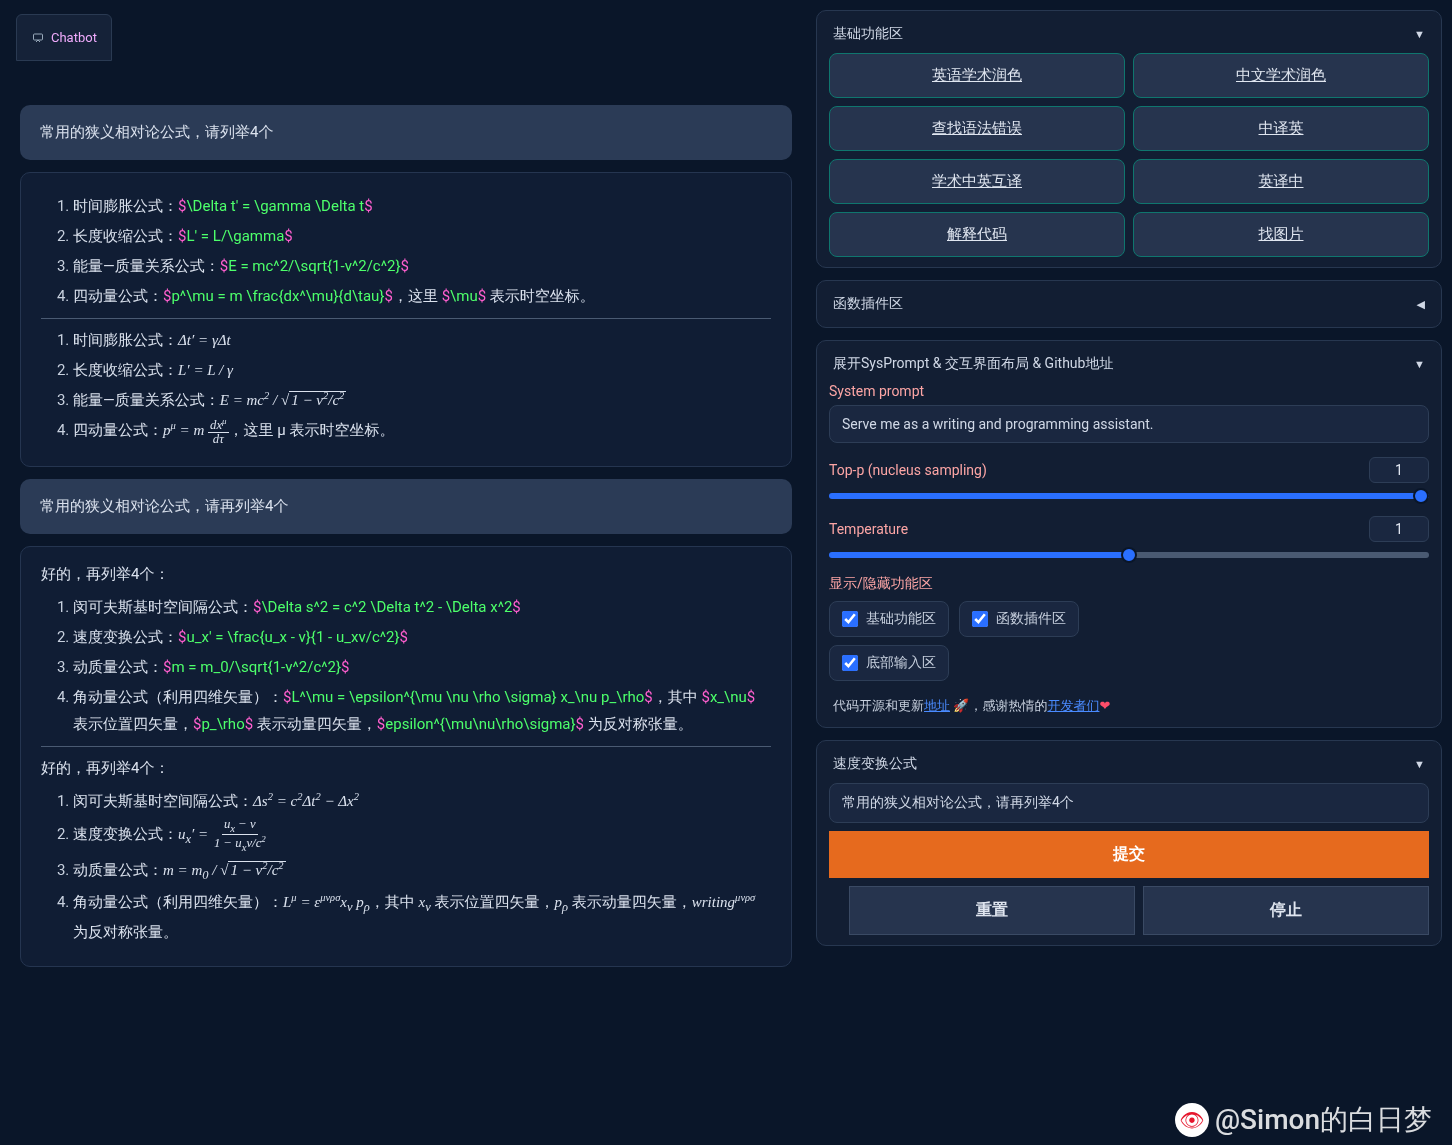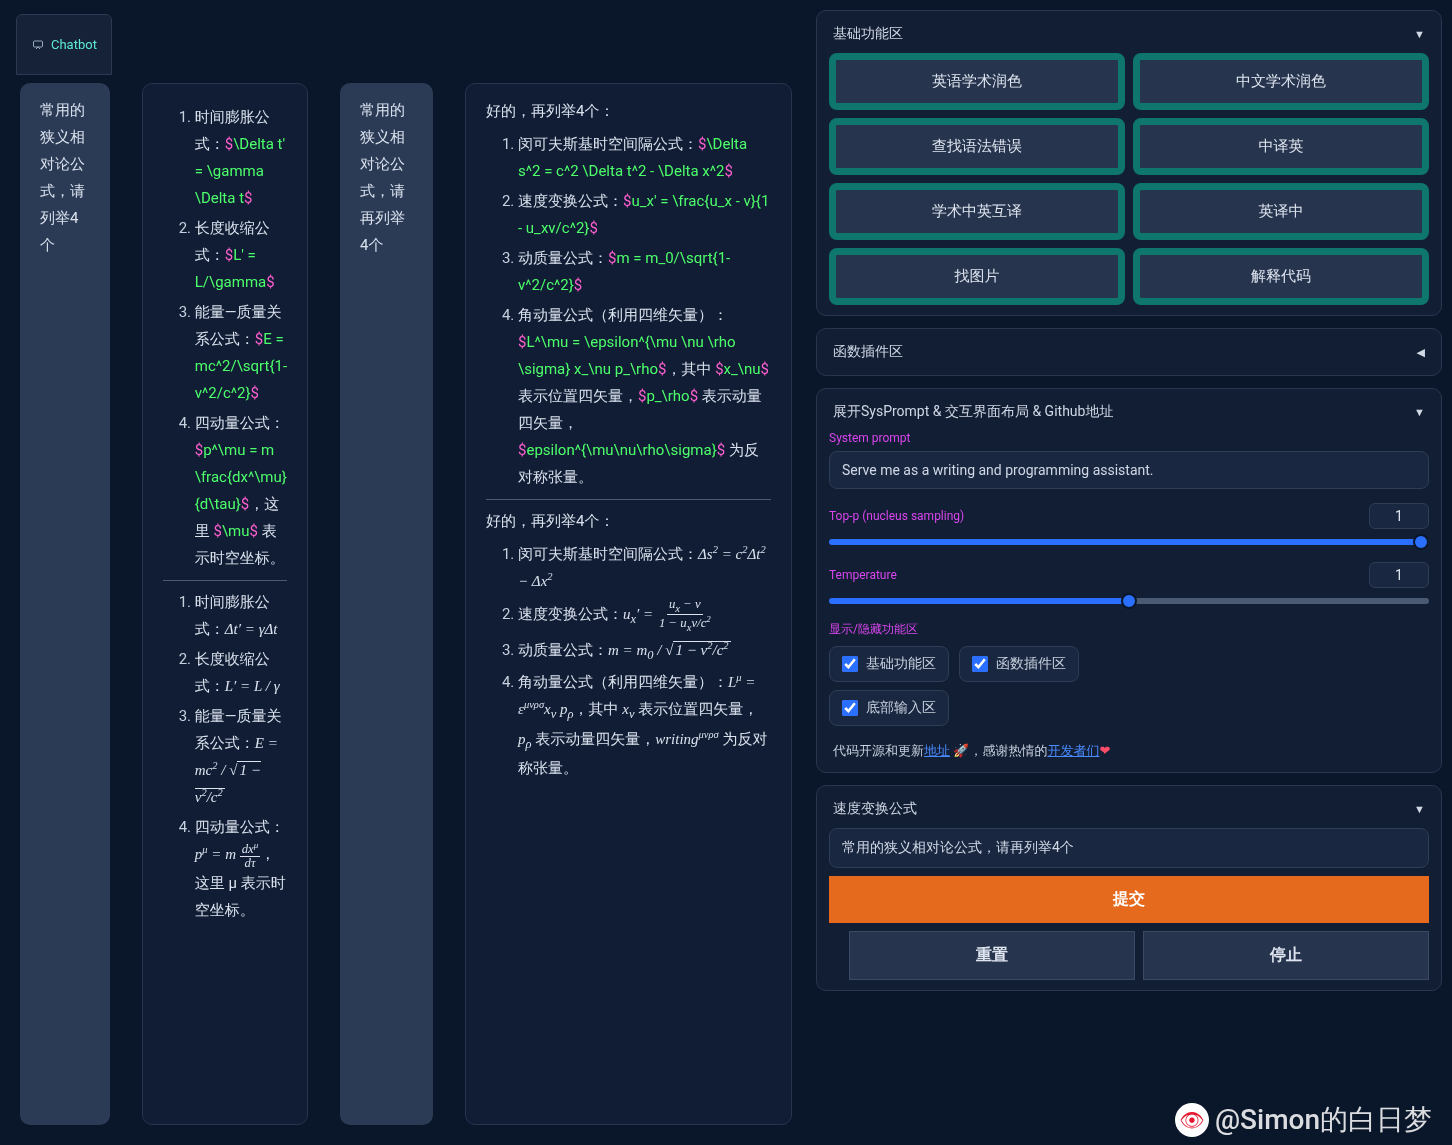--- a/index.html
+++ b/index.html
@@ -15,34 +15,35 @@
   gap: 14px;
   padding: 10px;
 }
 .left-col { flex: 0 0 792px; display: flex; flex-direction: column; }
 .right-col { flex: 1; display: flex; flex-direction: column; gap: 12px; }
 .tab-bar { display: flex; align-items: center; gap: 8px; padding: 4px 0 8px 6px; }
 .tab {
   background: #152238;
   border: 1px solid #2a3a52;
   border-radius: 6px 6px 0 0;
-  padding: 22px 14px;
+  padding: 15px 14px;
   font-size: 13px;
-  color: #5eead4;
+  color: #f0abfc;
   display: inline-flex;
   align-items: center;
   gap: 6px;
 }
 .tab .icon { width: 14px; height: 12px; }
 .chat-area {
   flex: 1;
   display: flex;
-  flex-direction: row;
+  flex-direction: column;
   gap: 12px;
   padding: 0 0 10px 0;
+  margin-top: 36px;
 }
 .msg {
   border-radius: 10px;
   padding: 14px 20px;
   line-height: 1.8;
 }
 .msg.user { background: #2b3b56; margin: 0 10px; }
 .msg.assistant { background: #101d34; border: 1px solid #253550; margin: 0 10px; }
 .msg-plain { color: #dbe2ee; font-size: 15px; }
 
@@ -73,33 +74,34 @@
   justify-content: space-between;
   align-items: center;
   font-size: 14px;
   color: #d0d8e6;
   padding: 4px 4px 10px 4px;
 }
 .tri { color: #d0d8e6; font-size: 11px; }
 .btn-grid { display: grid; grid-template-columns: 1fr 1fr; gap: 8px; }
 .fn-btn {
   background: #26344e;
-  border: 7px solid #0f766e;
+  border: 1px solid #0f766e;
   border-radius: 8px;
   padding: 12px 18px;
   text-align: center;
   color: #e0e6f0;
   font-size: 15px;
   font-weight: 500;
   cursor: pointer;
+  text-decoration: underline;
 }
 .sub-block {
   margin-bottom: 14px;
 }
-.sub-label { font-size: 12px; color: #d946ef; margin-bottom: 6px; }
+.sub-label { font-size: 14px; color: #fca5a5; margin-bottom: 6px; }
 .txt-box {
   background: #1a2740;
   border: 1px solid #2d3d56;
   border-radius: 8px;
   padding: 10px 12px;
   color: #d0d8e6;
   width: 100%;
   font-size: 14px;
 }
 .slider-row { display: flex; align-items: center; gap: 24px; justify-content: space-between; }
@@ -256,22 +258,22 @@
       <span>基础功能区</span>
       <span class="tri">▼</span>
     </div>
     <div class="btn-grid panel-body">
       <button class="fn-btn">英语学术润色</button>
       <button class="fn-btn">中文学术润色</button>
       <button class="fn-btn">查找语法错误</button>
       <button class="fn-btn">中译英</button>
       <button class="fn-btn">学术中英互译</button>
       <button class="fn-btn">英译中</button>
+      <button class="fn-btn">解释代码</button>
       <button class="fn-btn">找图片</button>
-      <button class="fn-btn">解释代码</button>
     </div>
   </div>
 
   <div class="panel collapsed">
     <div class="panel-header" style="padding-bottom:4px">
       <span>函数插件区</span>
       <span class="tri">◀</span>
     </div>
   </div>
 

